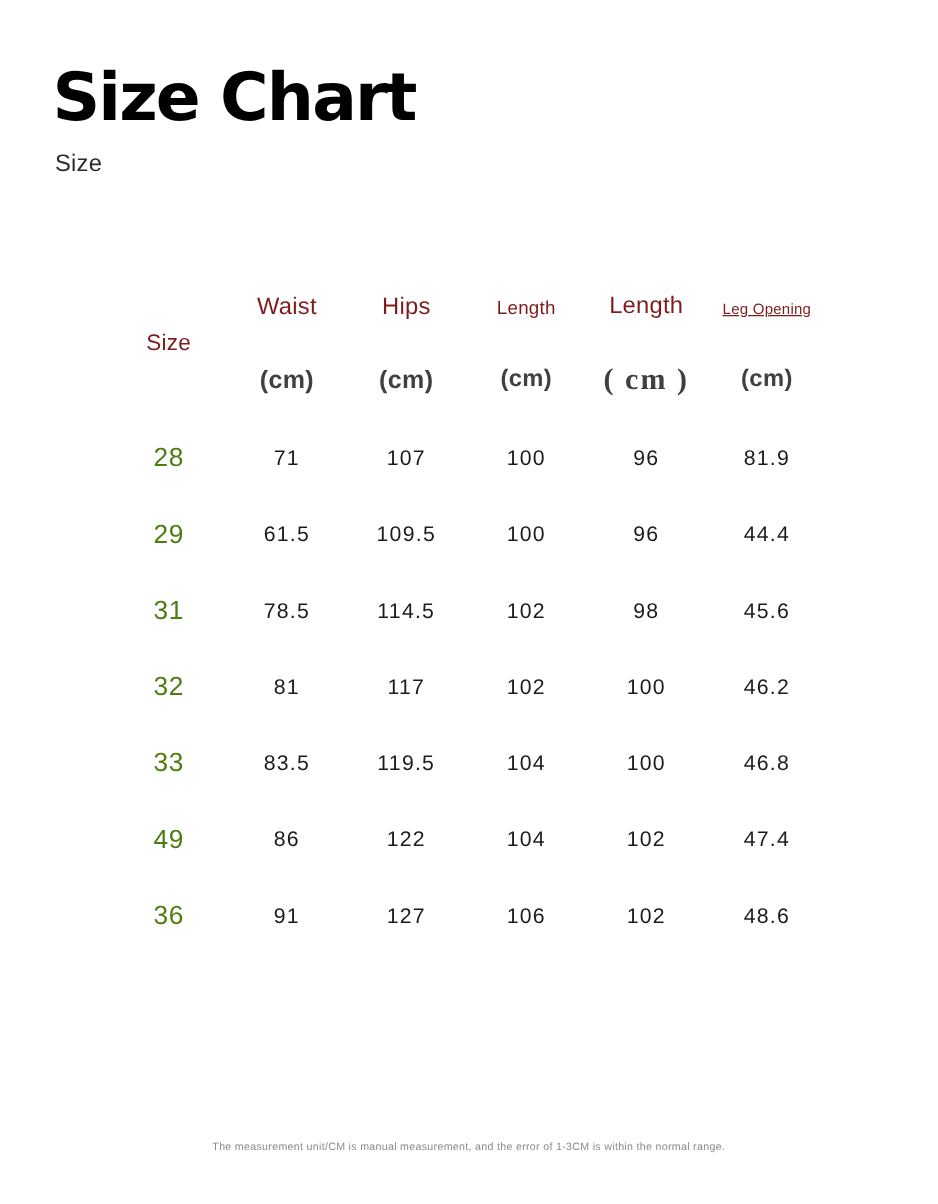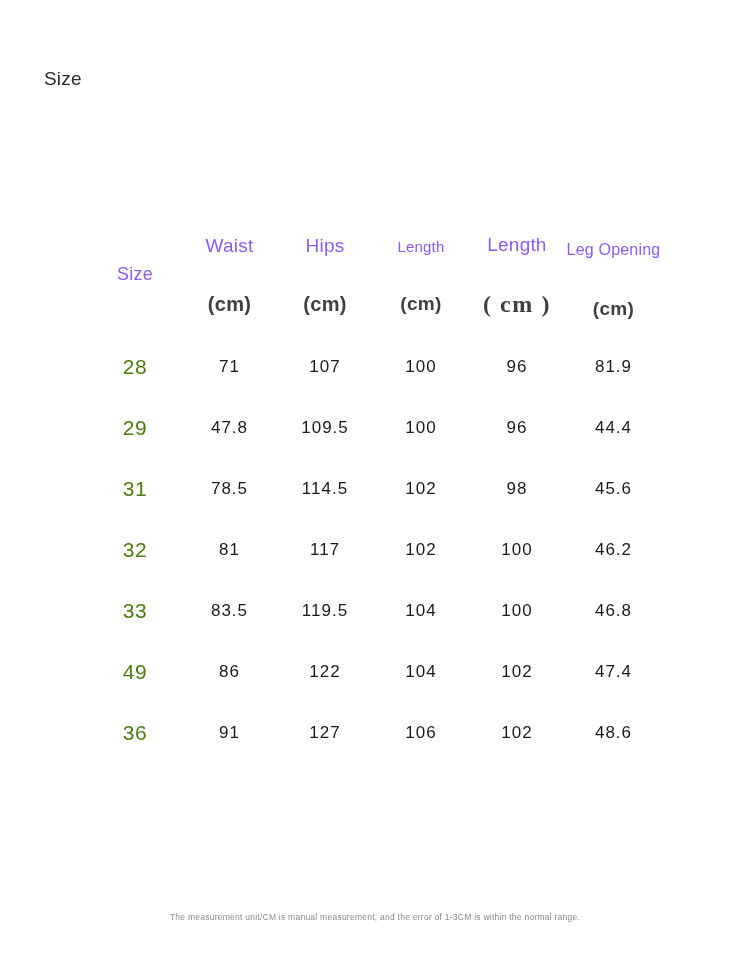--- a/index.html
+++ b/index.html
@@ -80,21 +80,21 @@
   .hdr-inner {
     display: flex;
     flex-direction: column;
     align-items: center;
     justify-content: flex-start;
     height: 92px;
   }
 
   .hdr-name {
     font-weight: 400;
-    color: #8b5cf6;
+    color: #7f1d1d;
     letter-spacing: 0.2px;
     line-height: 1.1;
     white-space: nowrap;
   }
   .hdr-unit {
     font-weight: 700;
     font-size: 19px;
     color: #404040;
     letter-spacing: 0.3px;
     line-height: 1.1;
@@ -109,21 +109,21 @@
 
   .h-hips  .hdr-name { font-size: 19px; margin-top: 0px; }
   .h-hips  .hdr-unit { margin-top: 36px; font-size: 20px; }
 
   .h-len1  .hdr-name { font-size: 15px; margin-top: 3px; }
   .h-len1  .hdr-unit { margin-top: 38px; font-size: 19px; }
 
   .h-len2  .hdr-name { font-size: 19px; margin-top: -1px; }
   .h-len2  .hdr-unit { margin-top: 35px; font-size: 24px; letter-spacing: 1.6px; font-family: Liberation Serif, serif; }
 
-  .h-leg   .hdr-name { font-size: 16px; margin-top: 5px; }
+  .h-leg   .hdr-name { font-size: 12px; margin-top: 5px; text-decoration: underline; }
   .h-leg   .hdr-unit { margin-top: 40px; font-size: 19px; }
 
   .data-row td {
     height: 61px;
   }
   .cell-size {
     font-size: 21px;
     font-weight: 500;
     color: #4d7c0f;
     letter-spacing: 0.6px;
@@ -147,20 +147,21 @@
     color: #8a8a8a;
     letter-spacing: 0.25px;
   }
 </style>
 </head>
 <body>
 
 <div class="page">
 
   <div class="title-block">
+    <h1 class="chart-title">Size Chart</h1>
     <div class="chart-subtitle">Size</div>
   </div>
 
   <table class="size-table">
     <colgroup>
       <col class="c-size">
       <col class="c-waist">
       <col class="c-hips">
       <col class="c-len1">
       <col class="c-len2">
@@ -210,21 +211,21 @@
       <tr class="data-row">
         <td class="cell-size">28</td>
         <td class="cell-val">71</td>
         <td class="cell-val">107</td>
         <td class="cell-val">100</td>
         <td class="cell-val">96</td>
         <td class="cell-val">81.9</td>
       </tr>
       <tr class="data-row">
         <td class="cell-size">29</td>
-        <td class="cell-val">47.8</td>
+        <td class="cell-val">61.5</td>
         <td class="cell-val">109.5</td>
         <td class="cell-val">100</td>
         <td class="cell-val">96</td>
         <td class="cell-val">44.4</td>
       </tr>
       <tr class="data-row">
         <td class="cell-size">31</td>
         <td class="cell-val">78.5</td>
         <td class="cell-val">114.5</td>
         <td class="cell-val">102</td>

